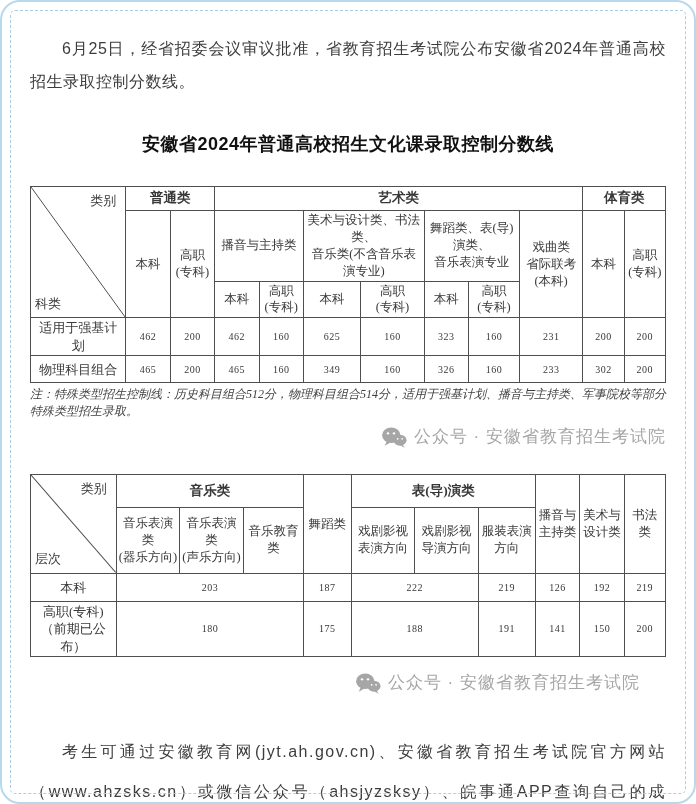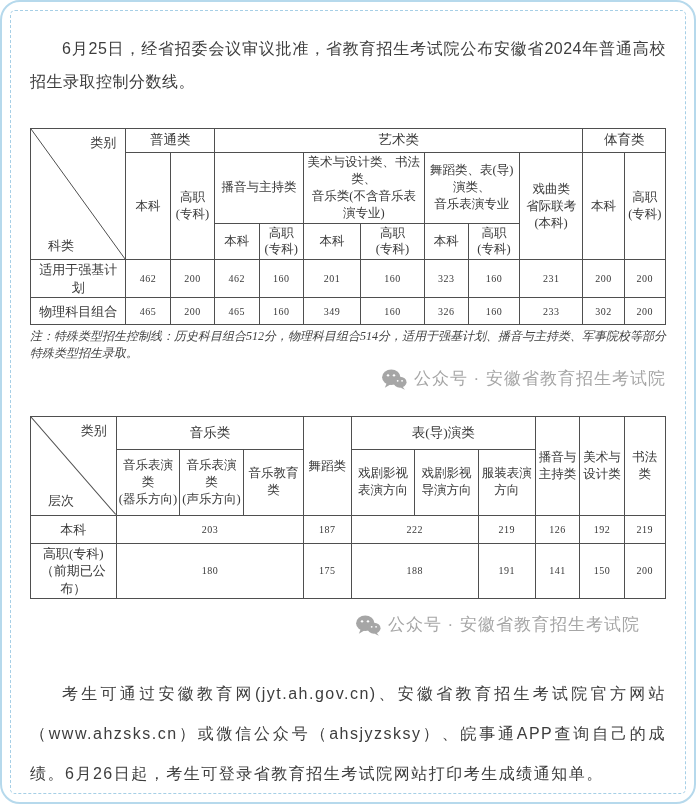--- a/index.html
+++ b/index.html
@@ -67,28 +67,28 @@
     white-space:pre-line;
   }
   .t1 tr.hr1{height:24px;}
   .t1 tr.hr2{height:34px;}
   .t1 tr.hr3{height:26px;}
   .t1 tr.dr{height:27px;}
   .t2 tr.hr1{height:26px;}
   .t2 tr.hr2{height:38px;}
   .t2 tr.dr1{height:28px;}
   .t2 tr.dr2{height:36px;}
-  .group-h{font-size:13.5px;}
+  .group-h{font-size:13.5px;font-weight:bold;}
   .row-label{font-size:13px;}
   .num{font-size:10px;letter-spacing:0.5px;}
   .corner{position:relative;padding:15px;}
   .corner svg.diag{position:absolute;left:0;top:0;width:100%;height:100%;display:block;}
   .corner svg.diag line{stroke:var(--table-border);stroke-width:1;}
   .corner .corner-top{position:absolute;top:5px;right:9px;font-size:13px;}
-  .corner .corner-bottom{position:absolute;bottom:5px;left:17px;font-size:13px;}
+  .corner .corner-bottom{position:absolute;bottom:5px;left:4px;font-size:13px;}
   .note{
     margin-top:3px;
     font-family:"Liberation Serif",serif;
     font-style:italic;
     font-size:12px;
     line-height:17px;
     color:#3f3f3f;
     text-align:justify;
   }
   .watermark{
@@ -114,20 +114,21 @@
   }
 </style>
 </head>
 <body>
 
 <div class="page">
   <div class="dashed-frame"></div>
 
   <p class="intro">6月25日，经省招委会议审议批准，省教育招生考试院公布安徽省2024年普通高校招生录取控制分数线。</p>
 
+  <h2 class="section-title">安徽省2024年普通高校招生文化课录取控制分数线</h2>
 
   <table class="t1">
     <colgroup>
       <col style="width:15%">
         <col style="width:7%">
         <col style="width:7%">
       <col style="width:7%">
         <col style="width:7%">
         <col style="width:9%">
       <col style="width:10%">
@@ -176,21 +177,21 @@
       <th>本科</th>
       <th>高职
 (专科)</th>
     </tr>
     <tr class="dr">
       <td class="row-label">适用于强基计划</td>
       <td class="num">462</td>
       <td class="num">200</td>
       <td class="num">462</td>
       <td class="num">160</td>
-      <td class="num">201</td>
+      <td class="num">625</td>
       <td class="num">160</td>
       <td class="num">323</td>
       <td class="num">160</td>
       <td class="num">231</td>
       <td class="num">200</td>
       <td class="num">200</td>
     </tr>
     <tr class="dr">
       <td class="row-label">物理科目组合</td>
       <td class="num">465</td>

